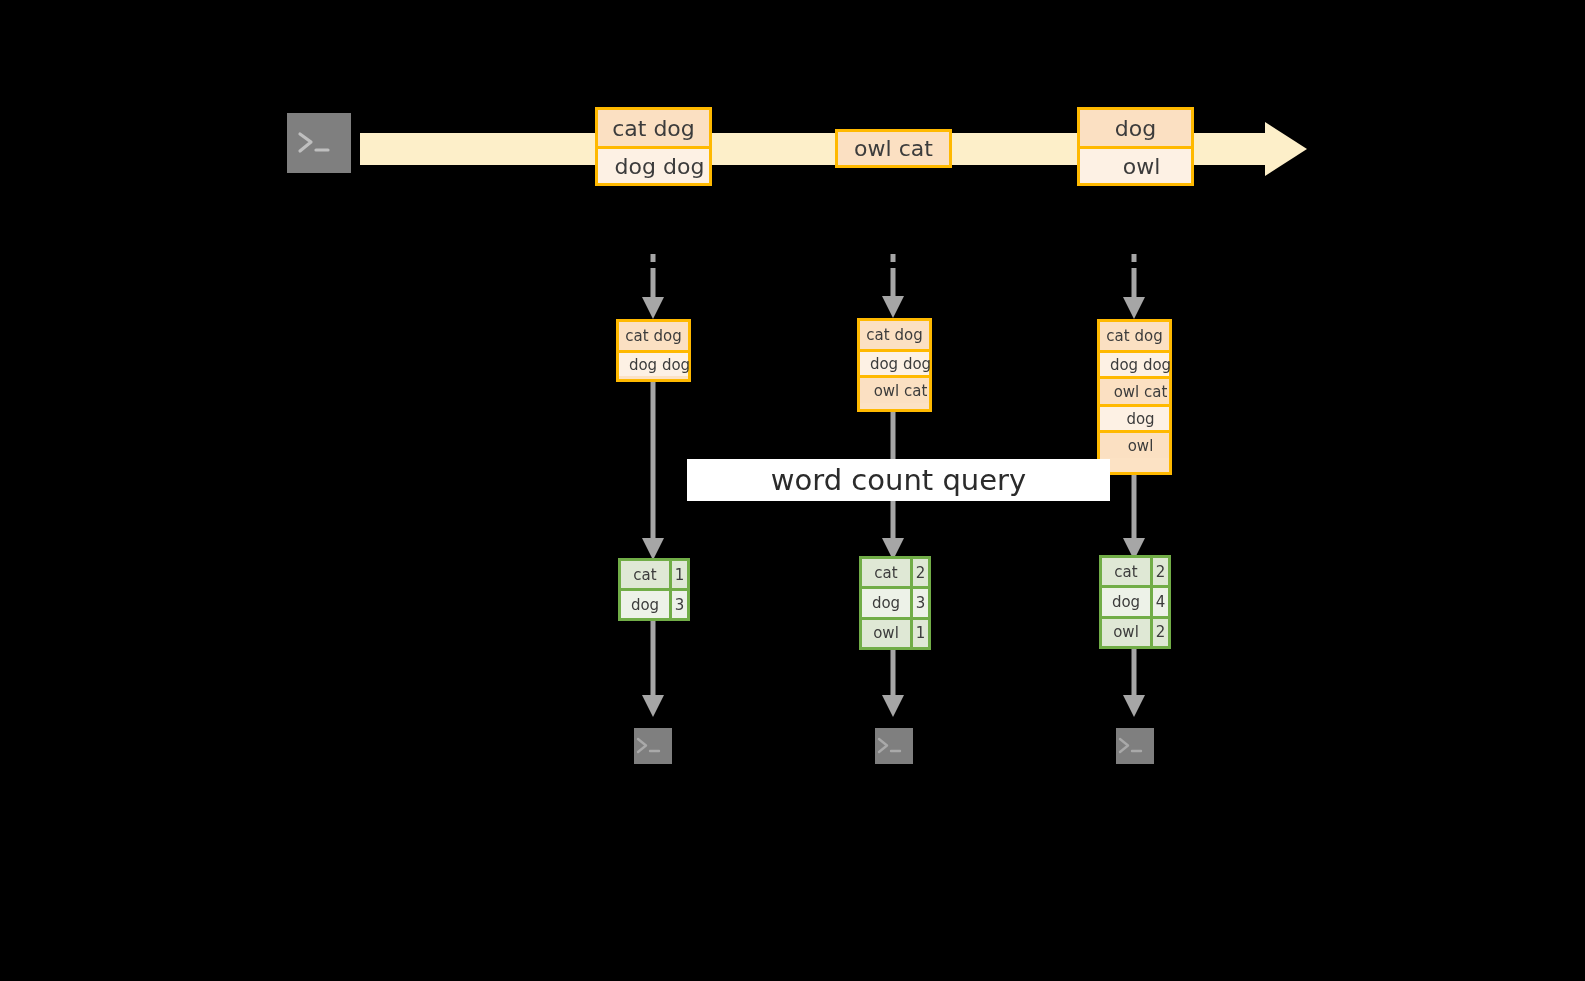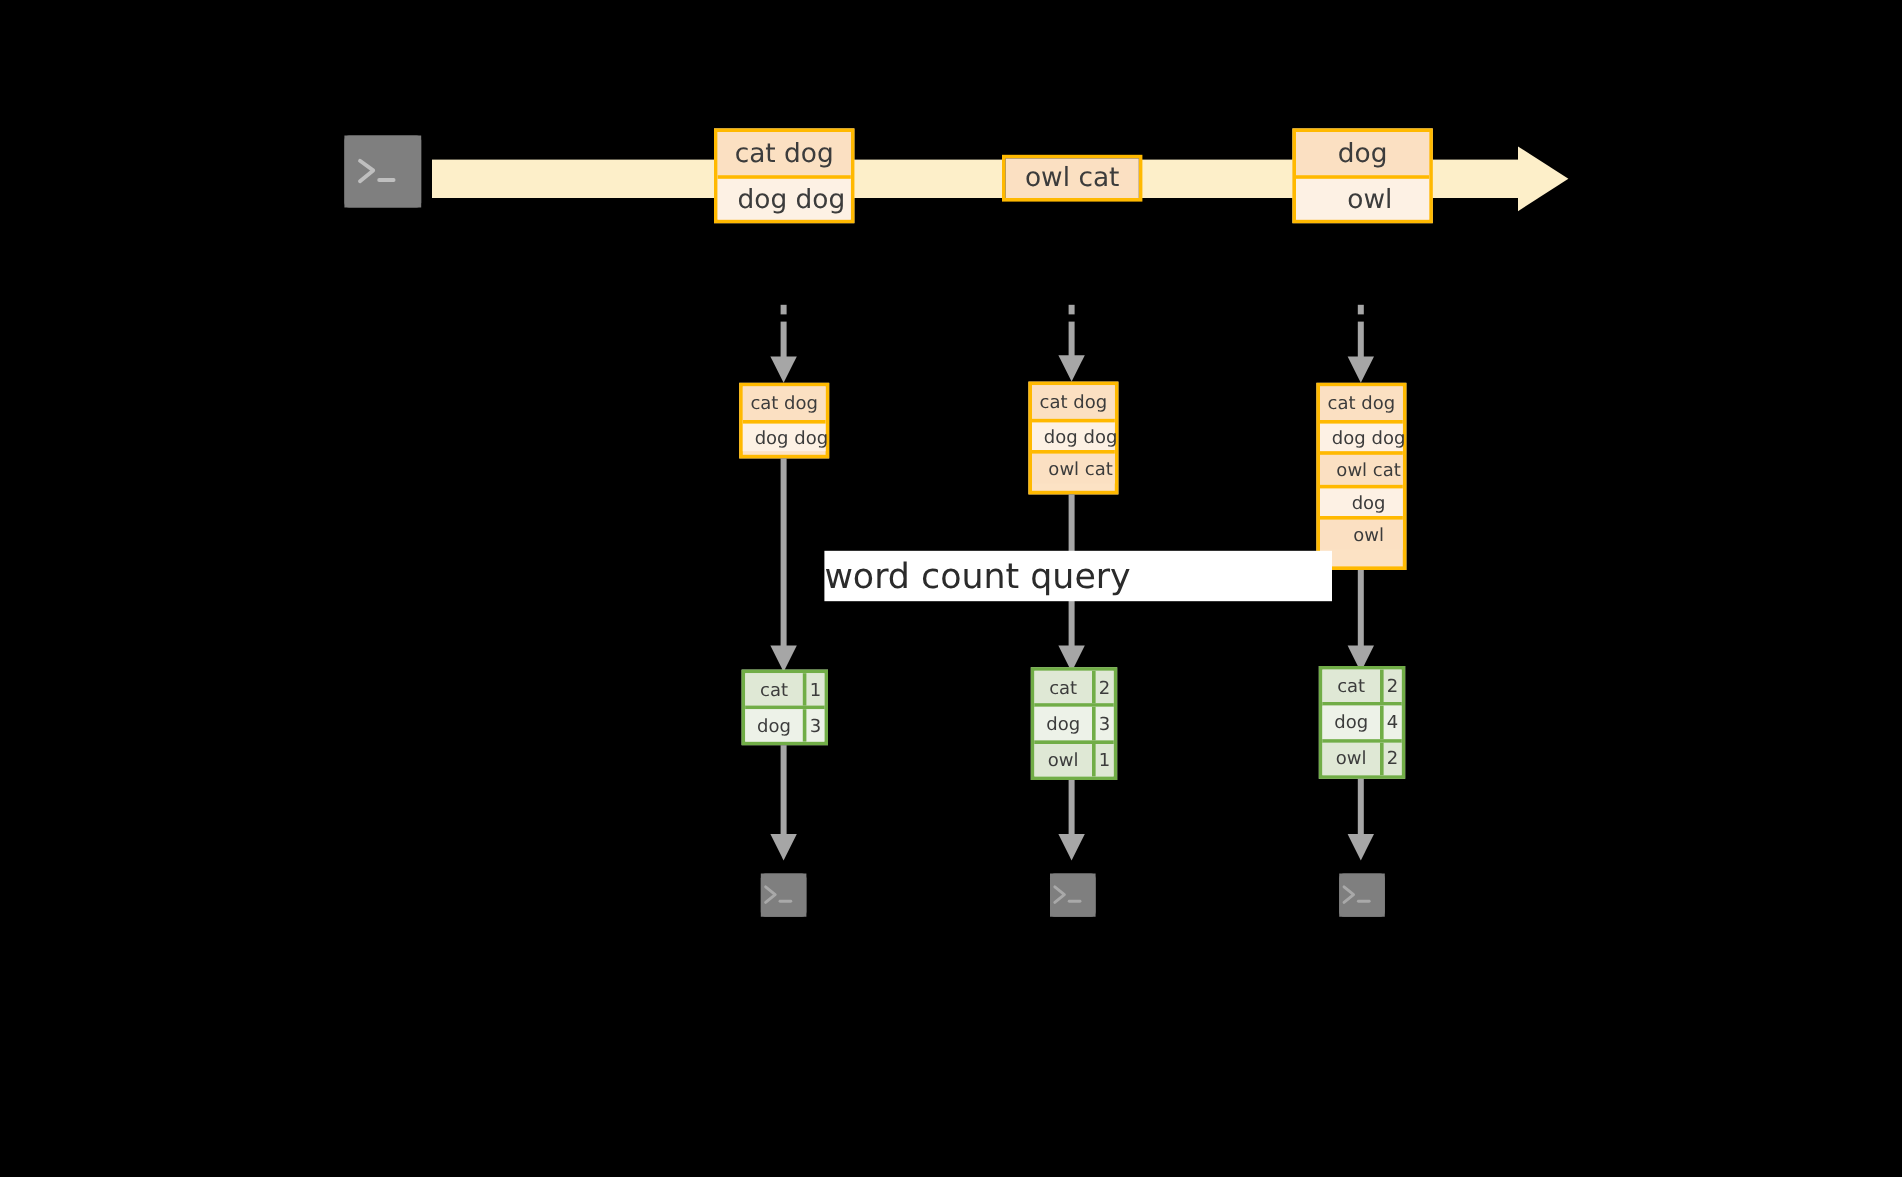--- a/index.html
+++ b/index.html
@@ -139,21 +139,21 @@
     border-right: 11px solid transparent;
     border-top: 22px solid #A6A6A6;
   }
 
   
   .query-band {
     position: absolute;
     background: #FFFFFF;
     display: flex;
     align-items: center;
-    justify-content: flex-start;
+    justify-content: center;
     color: #2B2B2B;
     white-space: nowrap;
   }
 </style>
 </head>
 <body>
 
 <div id="stage">
 
   <div class="terminal" style="left:278px; top:104px; width:82px; height:78px;">

